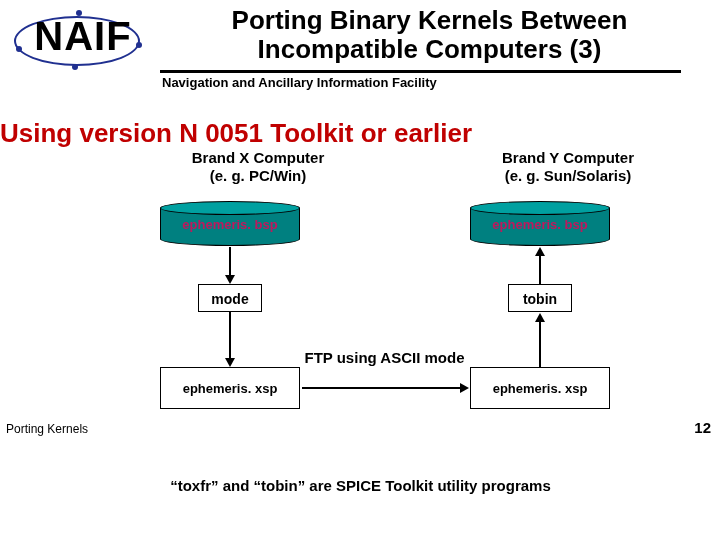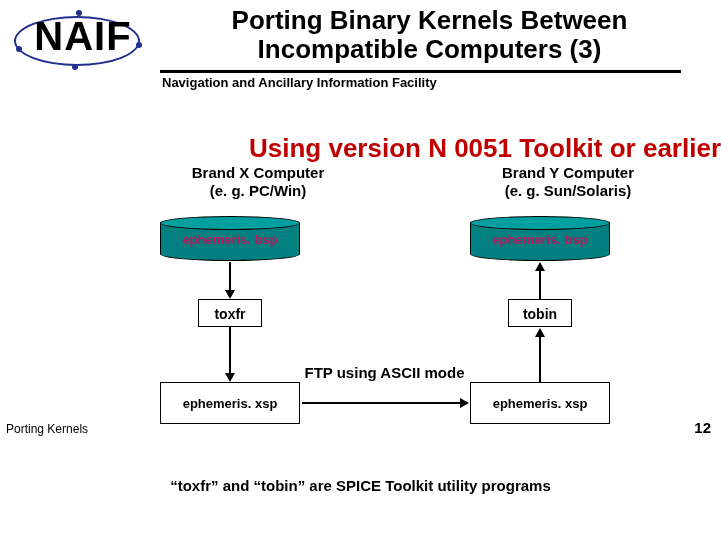--- a/index.html
+++ b/index.html
@@ -10,21 +10,21 @@
   .header { display: flex; align-items: flex-start; padding: 6px 0 0 8px; }
   .logo { position: relative; width: 150px; height: 60px; flex: 0 0 150px; }
   .logo-ellipse { position: absolute; left: 6px; top: 10px; width: 126px; height: 50px; border: 2px solid #203090; border-radius: 50%; }
   .logo-text { position: absolute; left: 0; top: 0; width: 150px; text-align: center; font-size: 40px; font-weight: bold; line-height: 60px; letter-spacing: 1px; color: #000; }
   .logo-dot { position: absolute; width: 6px; height: 6px; background: #203090; border-radius: 50%; }
   .title-block { flex: 1; padding-right: 20px; }
   .title { font-size: 26px; font-weight: bold; text-align: center; line-height: 1.1; }
   .title-rule { border: none; border-top: 3px solid #000; margin: 4px 40px 2px 160px; }
   .subtitle { font-size: 13px; font-weight: bold; margin-left: 162px; }
 
-  .section-title { color: #c00000; font-size: 26px; font-weight: bold; text-align: right; margin-top: 43px; padding-left: 32px; }
+  .section-title { color: #c00000; font-size: 26px; font-weight: bold; text-align: left; margin-top: 28px; }
 
   
   .diagram { position: relative; width: 721px; height: 340px; }
   .col-label { position: absolute; width: 200px; text-align: center; font-size: 15px; font-weight: bold; top: 0; line-height: 1.2; }
   .col-left  { left: 158px; }
   .col-right { left: 468px; }
 
   
   .cyl { position: absolute; width: 140px; height: 45px; }
   .cyl-body { position: absolute; left: 0; top: 7px; width: 140px; height: 31px; background: #008080; border-left: 1.5px solid #000; border-right: 1.5px solid #000; }
@@ -99,21 +99,21 @@
     <div class="cyl" style="left:470px; top:52px;">
       <div class="cyl-bot"></div>
       <div class="cyl-body"></div>
       <div class="cyl-top"></div>
       <div class="cyl-label">ephemeris. bsp</div>
     </div>
 
     <div class="v-arrow" style="left:229px; top:98px; height:30px;"></div>
     <div class="arrow-head-down" style="left:225px; top:126px;"></div>
     <div class="util" style="left:198px; top:135px;">
-      <span>toxfr</span>
+      <span>mode</span>
     </div>
     <div class="v-arrow" style="left:229px; top:163px; height:48px;"></div>
     <div class="arrow-head-down" style="left:225px; top:209px;"></div>
     <div class="xsp" style="left:160px; top:218px;">
       <span>ephemeris. xsp</span>
     </div>
 
     <div class="arrow-head-up" style="left:535px; top:98px;"></div>
     <div class="v-arrow" style="left:539px; top:106px; height:29px;"></div>
     <div class="util" style="left:508px; top:135px;">

